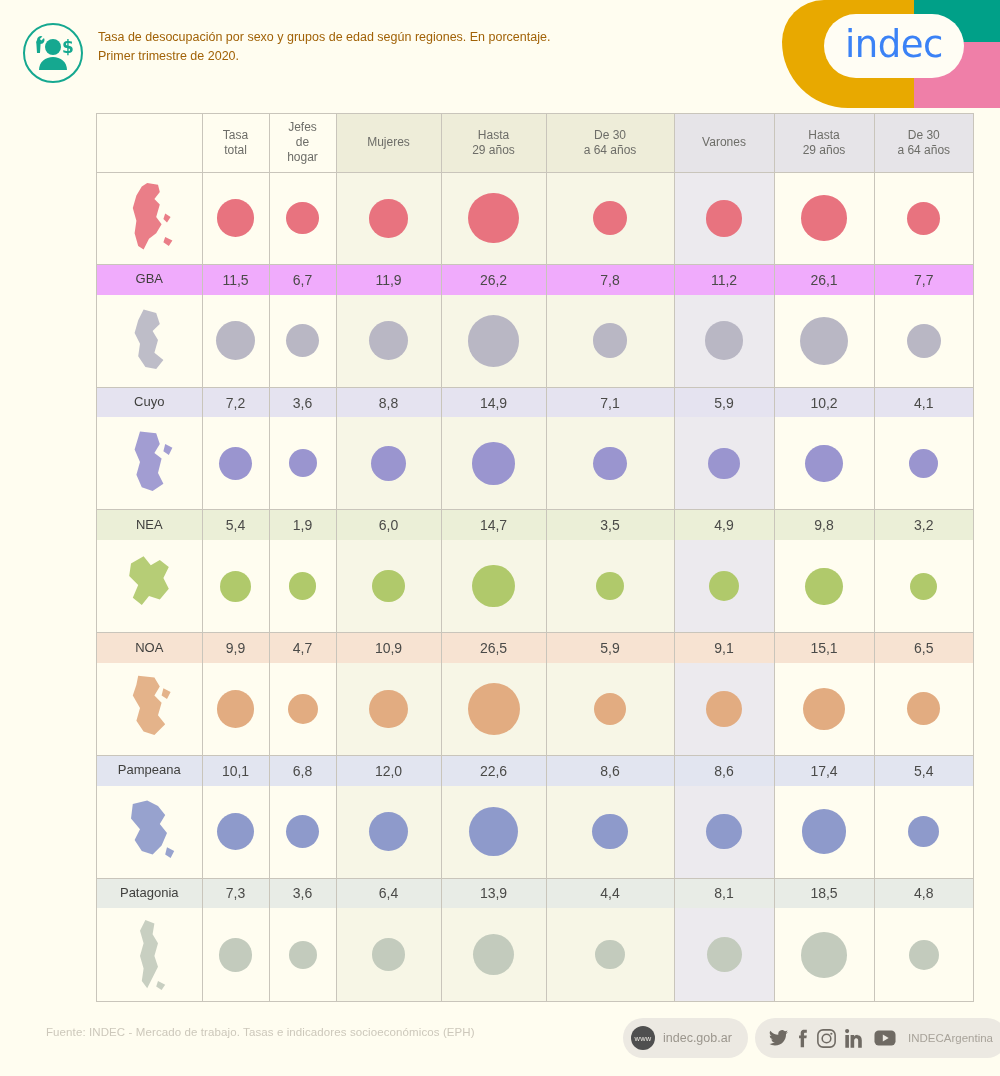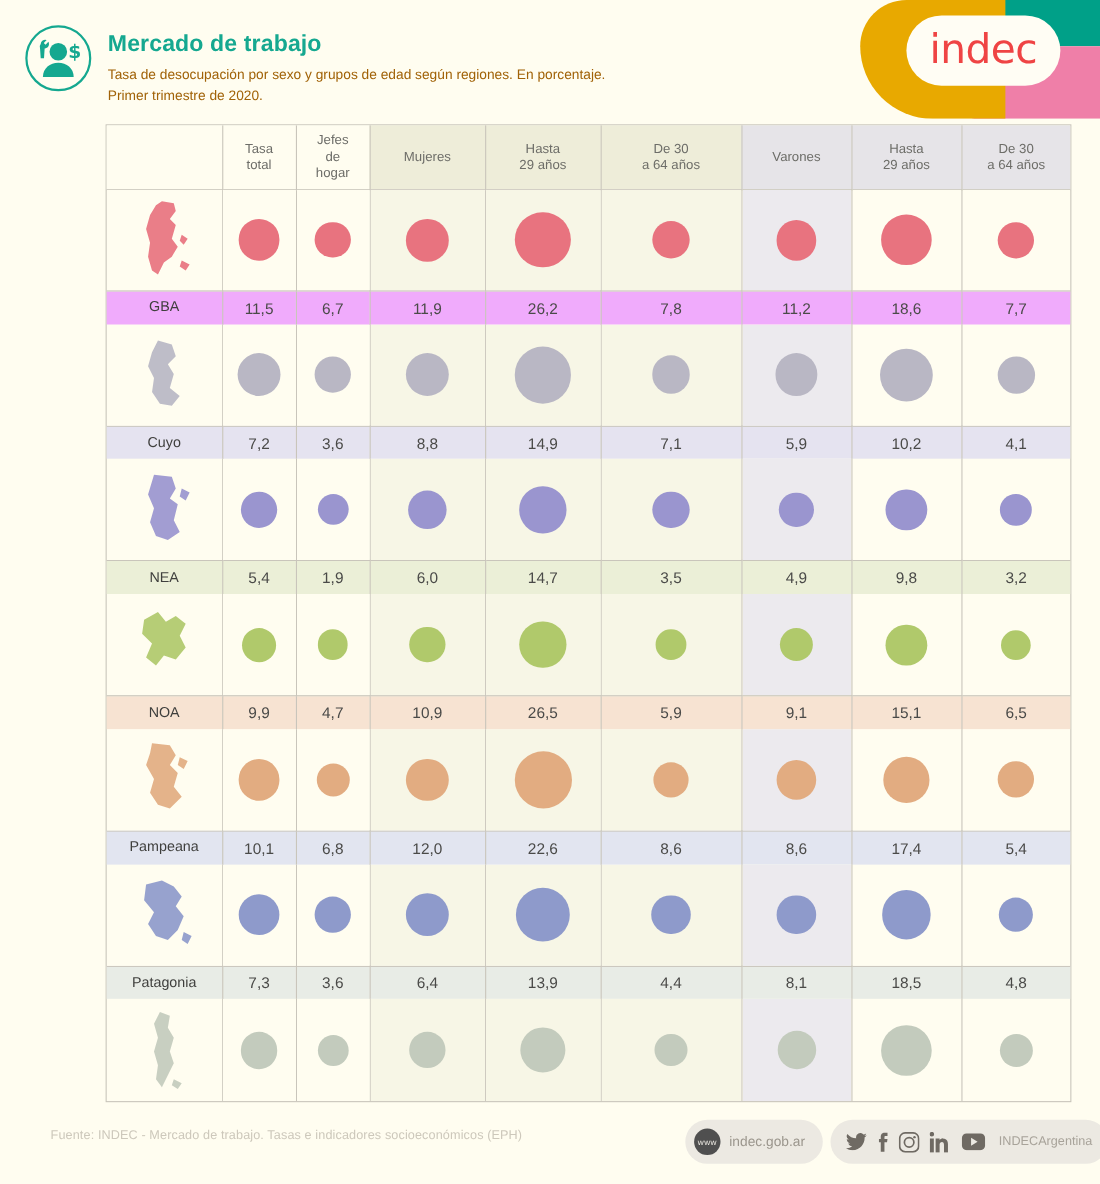--- a/index.html
+++ b/index.html
@@ -48,21 +48,21 @@
     width: 140px; height: 64px;
     background: #fffdf4;
     border-radius: 34px;
     display: flex;
     align-items: center;
     justify-content: center;
   }
   #brand-blob .logo-text {
     font-size: 37px;
     letter-spacing: -0.5px;
-    color: #ef4444;
+    color: #3b82f6;
     font-family: "DejaVu Sans", sans-serif;
     font-weight: 400;
     line-height: 1;
     padding-bottom: 4px;
   }
 
   
   #header {
     position: absolute;
     top: 22px; left: 22px;
@@ -239,21 +239,20 @@
   <div id="header-icon">
     <svg viewBox="0 0 62 62" width="62" height="62" aria-hidden="true">
       <circle cx="31" cy="31" r="29" fill="none" stroke="#15a890" stroke-width="2"></circle>
       <circle cx="31" cy="25" r="8" fill="#15a890"></circle>
       <path d="M17 48c0-8 6.5-13 14-13s14 5 14 13z" fill="#15a890"></path>
       <path d="M15 18a4 4 0 0 1 5.4-3.6l-2.6 2.6 1.6 1.6 2.6-2.6A4 4 0 0 1 18.6 22L18 31h-3l-.6-9A4 4 0 0 1 15 18z" fill="#15a890"></path>
       <text x="46" y="31" font-family="DejaVu Sans, sans-serif" font-size="17" font-weight="bold" fill="#15a890" text-anchor="middle">$</text>
     </svg>
   </div>
   <div id="header-text">
-    <h1 id="title">Mercado de trabajo</h1>
     <p id="subtitle-1">Tasa de desocupación por sexo y grupos de edad según regiones. En porcentaje.</p>
     <p id="subtitle-2">Primer trimestre de 2020.</p>
   </div>
 </div>
 
 <div id="table-wrap">
   <table id="matrix">
     <colgroup>
       <col style="width:105px">
         <col style="width:67px">
@@ -334,21 +333,21 @@
           </td>
         </tr>
         <tr class="val-row" style="background: #f0abfc;">
           <td class="c-region">GBA</td>
           <td class="c-tasa">11,5</td>
           <td class="c-jefes">6,7</td>
           <td class="c-muj">11,9</td>
           <td class="c-mhasta">26,2</td>
           <td class="c-mde30">7,8</td>
           <td class="c-var">11,2</td>
-          <td class="c-vhasta">18,6</td>
+          <td class="c-vhasta">26,1</td>
           <td class="c-vde30">7,7</td>
         </tr>
         <tr class="bub-row">
           <td class="bub-region">
             <svg width="72" height="82" viewBox="0 0 80 82" class="mapcell">
               <path d="M34 6 L48 10 L52 22 L44 30 L50 40 L46 54 L56 62 L48 72 L36 70 L28 58 L30 44 L24 32 L28 18 Z" fill="#b9b7c4" opacity="0.92"></path>
             </svg>
           </td>
           <td class="bub-tasa">
             <span class="bubble" style="width: 39.0328px; height: 39.0328px; background: rgb(185, 183, 196);"></span>

